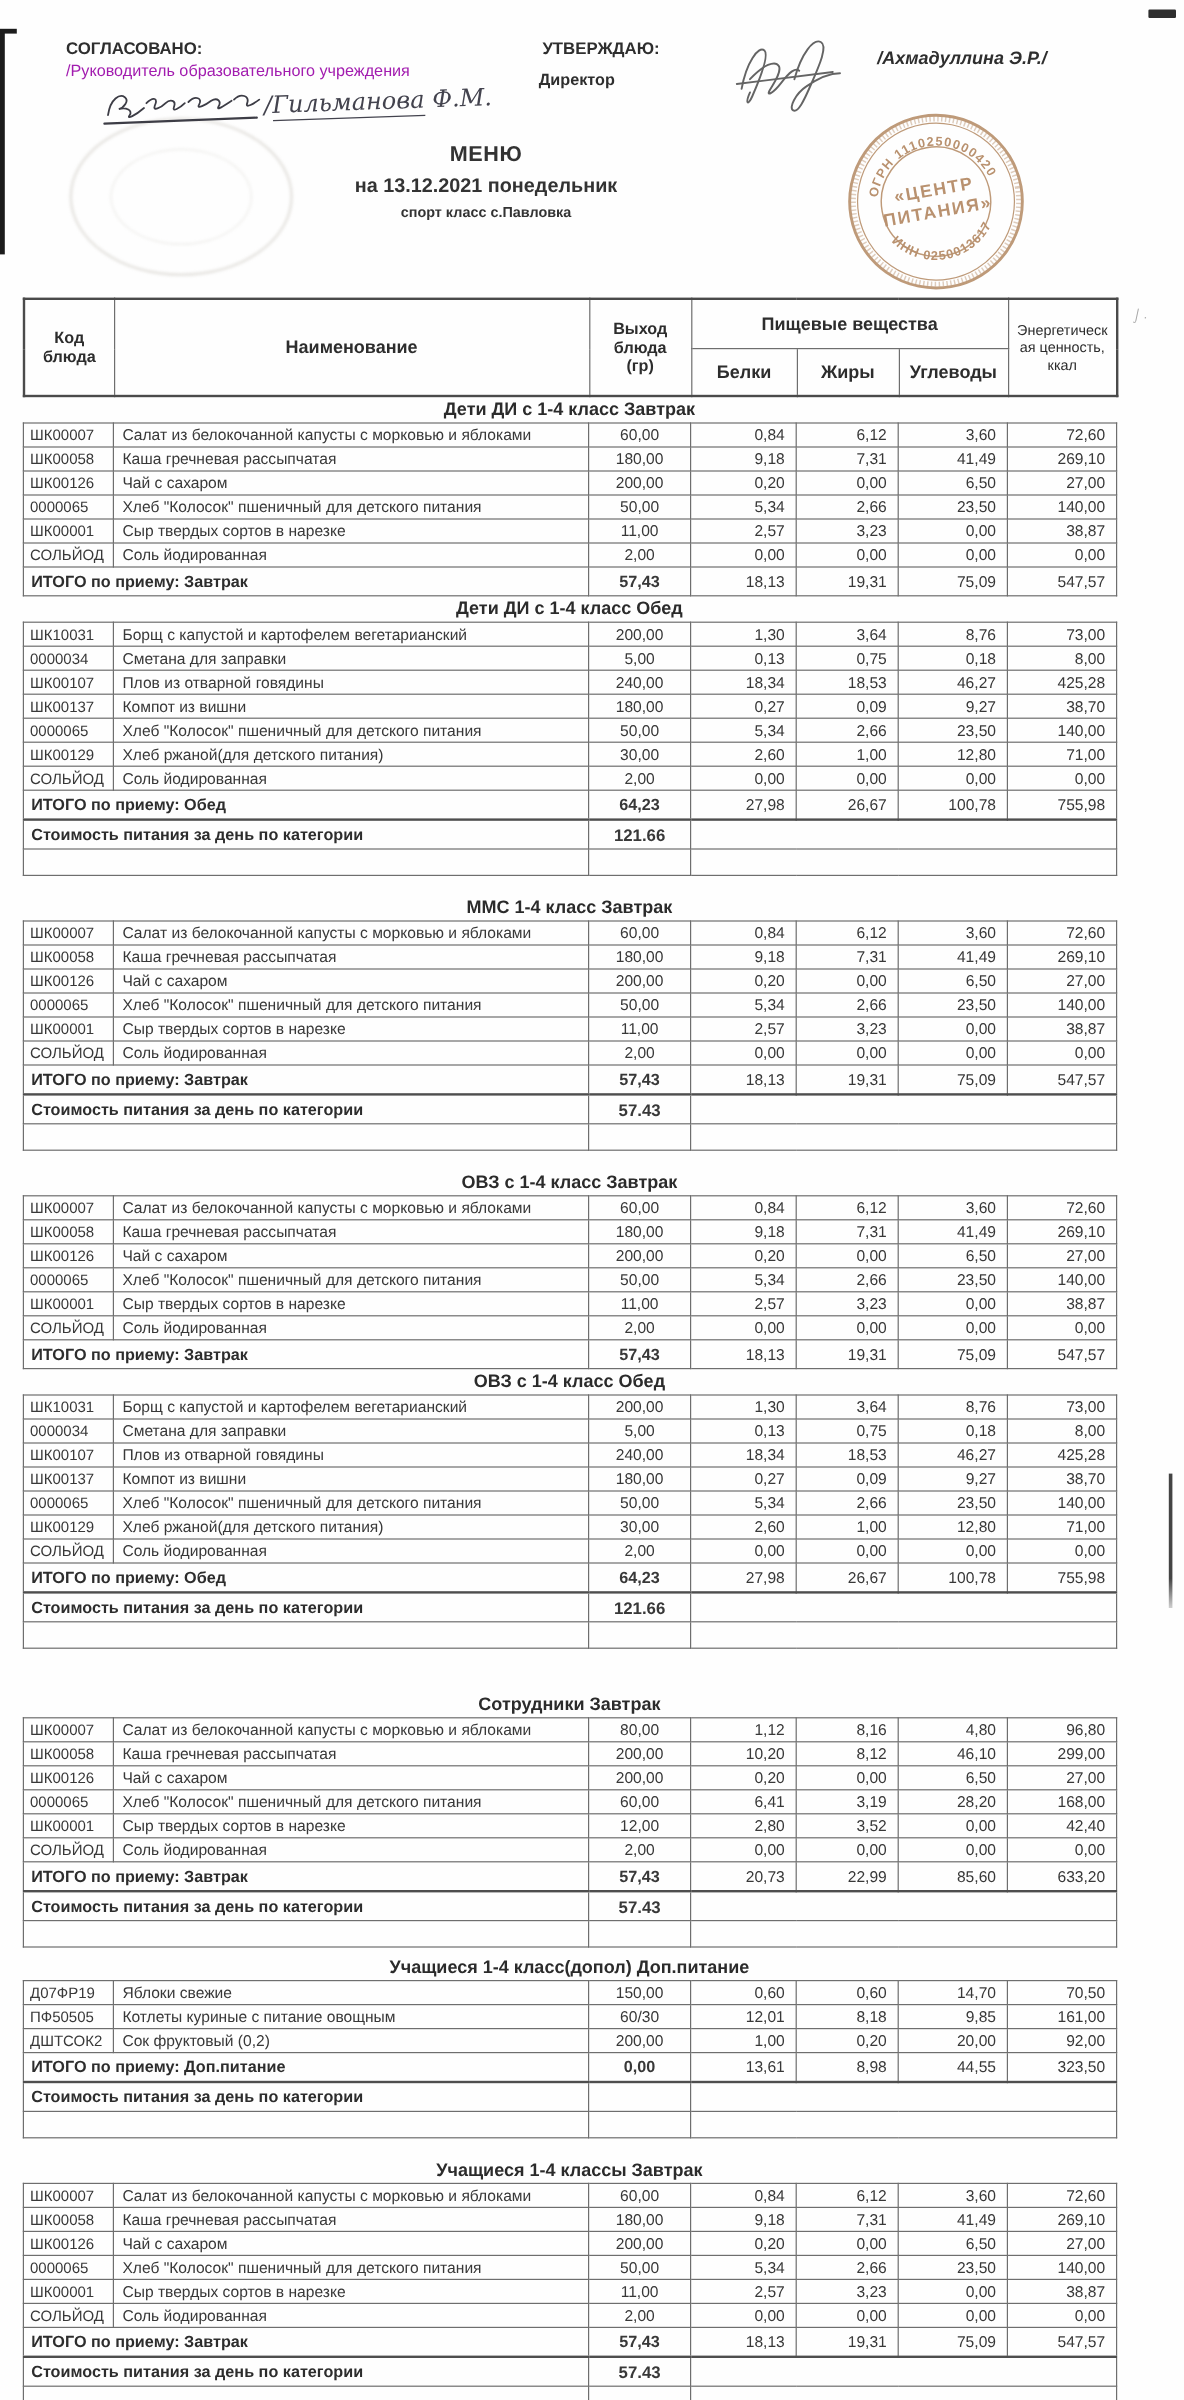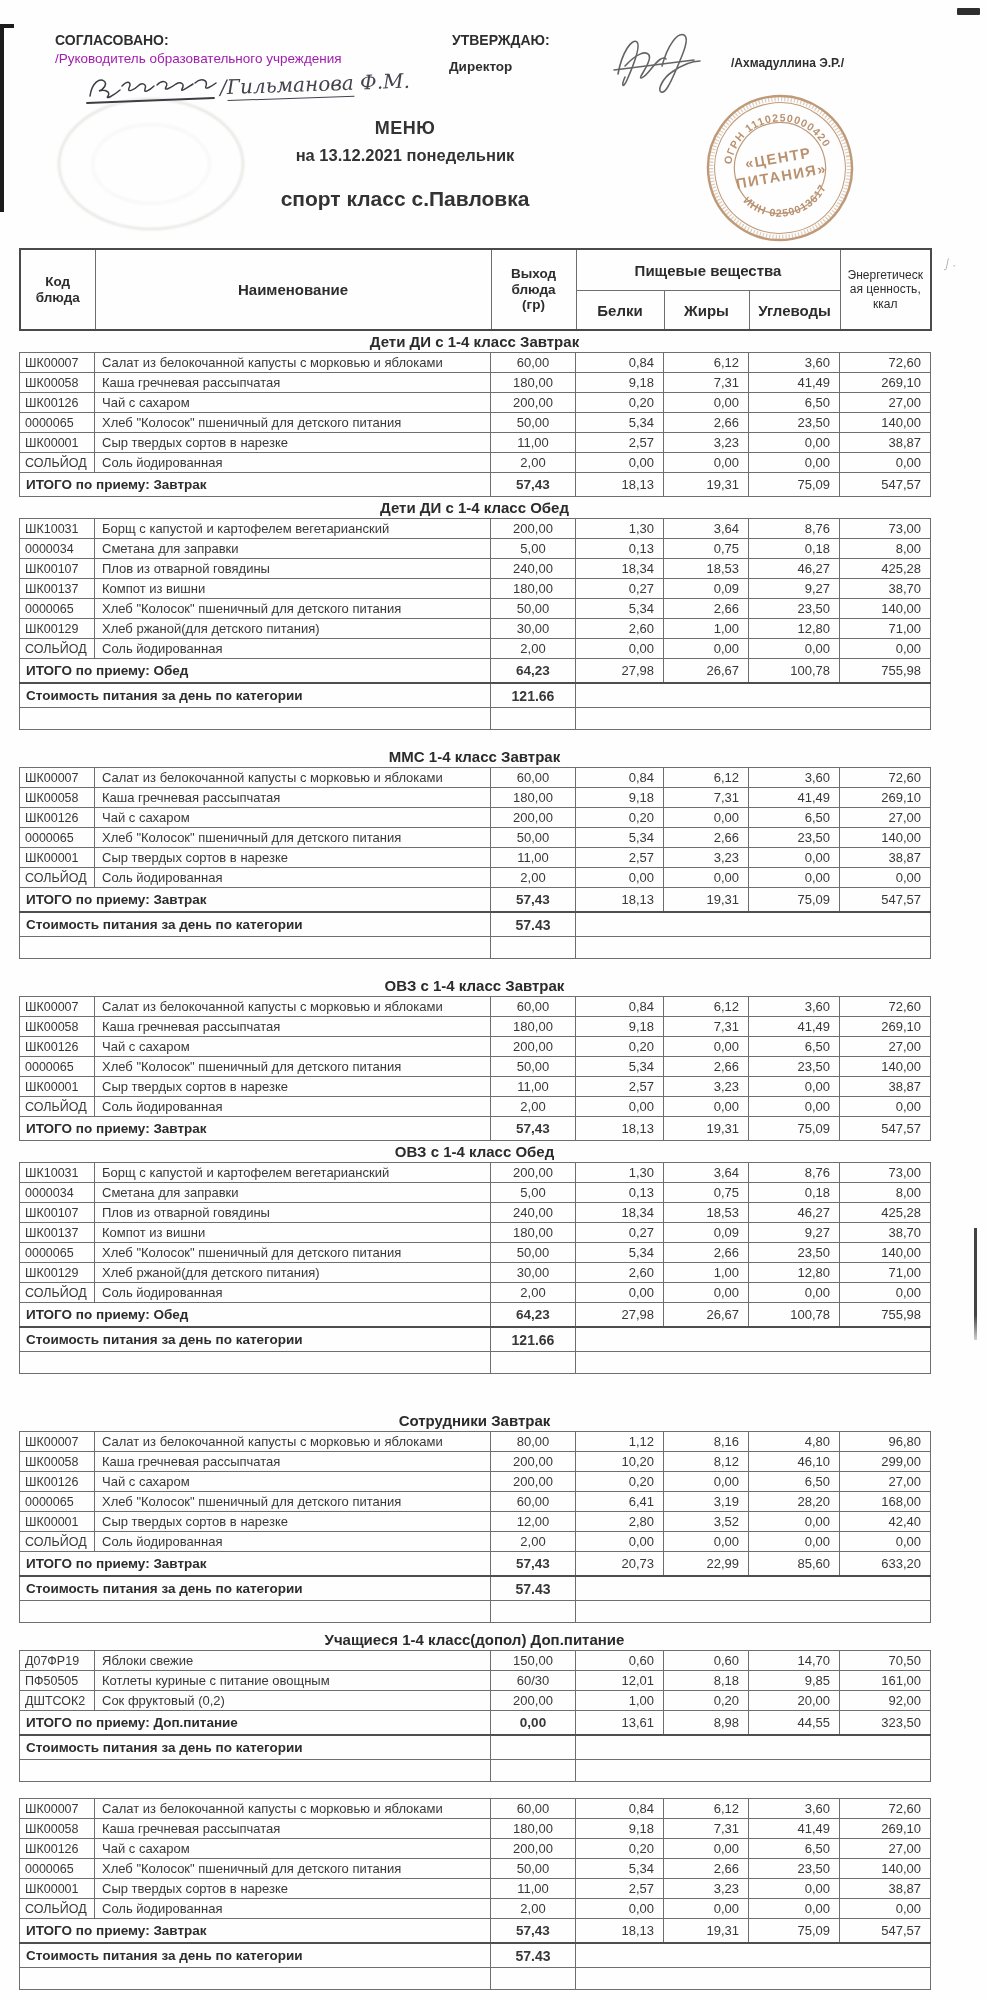--- a/index.html
+++ b/index.html
@@ -20,30 +20,30 @@
   .faint-stamp  { position:absolute; left:58px; top:98px; width:182px; height:128px; border-radius:50%;
                   border:2px solid rgba(150,143,128,.25); filter:blur(1.2px); }
   .faint-stamp-inner { position:absolute; left:92px; top:124px; width:116px; height:78px; border-radius:50%;
                   border:1px solid rgba(150,143,128,.18); filter:blur(1.5px); }
   .agreed-col   { position:absolute; left:55px; top:32px; width:350px; }
   .agreed-label { text-align:left; font-weight:bold; font-size:14px; color:#2e2e2e; }
   .agreed-role  { margin-top:3px; font-weight:normal; font-size:13.5px; color:#a21caf; }
   .approved-col { position:absolute; left:449px; top:32px; }
   .approved-label { font-weight:bold; font-size:14px; color:#2e2e2e; margin-left:3px; }
   .approved-role  { font-weight:bold; font-size:13.5px; color:#2e2e2e; margin-top:11px; }
-  .approved-name  { position:absolute; left:731px; top:56px; font-weight:bold; font-size:12px; color:#2e2e2e; }
+  .approved-name  { position:absolute; left:731px; top:40px; font-weight:bold; font-size:15px; color:#2e2e2e;font-style:italic; }
   .sig-director   { position:absolute; left:610px; top:30px; }
   .sig-scribble   { position:absolute; left:84px; top:74px; }
   .hand-name { position:absolute; left:220px; top:72px; font-family:"DejaVu Serif", serif; font-style:italic;
                font-size:20px; color:#43434e; transform:rotate(-2deg); white-space:nowrap; }
   .hand-name .u { border-bottom:1.5px solid #43434e; padding-bottom:1px; }
   .title-block { position:absolute; left:150px; top:118px; width:510px; text-align:center; color:#333; }
   .title-l1 { font-size:18px; font-weight:bold; letter-spacing:.5px; }
   .title-l2 { font-size:16.5px; font-weight:bold; margin-top:7px; }
-  .title-l3 { font-size:21px; font-weight:bold; margin-top:22px; }
+  .title-l3 { font-size:12px; font-weight:bold; margin-top:5px; }
   .stamp { position:absolute; left:704px; top:92px; transform:rotate(-10deg); opacity:.82; }
   
   .tbl-wrap { position:absolute; left:19px; top:248px; width:911px; }
   table { border-collapse:collapse; table-layout:fixed; width:911px; }
   .head-table { border:2px solid #4a4a4a; }
   .head-table td { border:1px solid #6e6e6e; text-align:center; vertical-align:middle; color:#2d2d2d; }
   .h-big   { font-size:15px; font-weight:bold; }
   .h-mid   { font-size:13.5px; font-weight:bold; line-height:1.15; }
   .h-small { font-size:12px;  font-weight:normal; line-height:1.2; }
   .h-r1 td { height:38px; }
@@ -760,20 +760,21 @@
               </tr>
               <tr class="empty-row">
                 <td colspan="2"></td>
                 <td></td>
                 <td colspan="4"></td>
               </tr>
             </tbody>
           </table>
         </div>
         <div class="section">
+          <div class="sec-title">Учащиеся 1-4 классы Завтрак</div>
           <table class="menu-table">
             <colgroup>
               <col style="width: 75px;">
               <col style="width: 396px;">
               <col style="width: 85px;">
               <col style="width: 88px;">
               <col style="width: 85px;">
               <col style="width: 91px;">
               <col style="width: 91px;">
             </colgroup>

